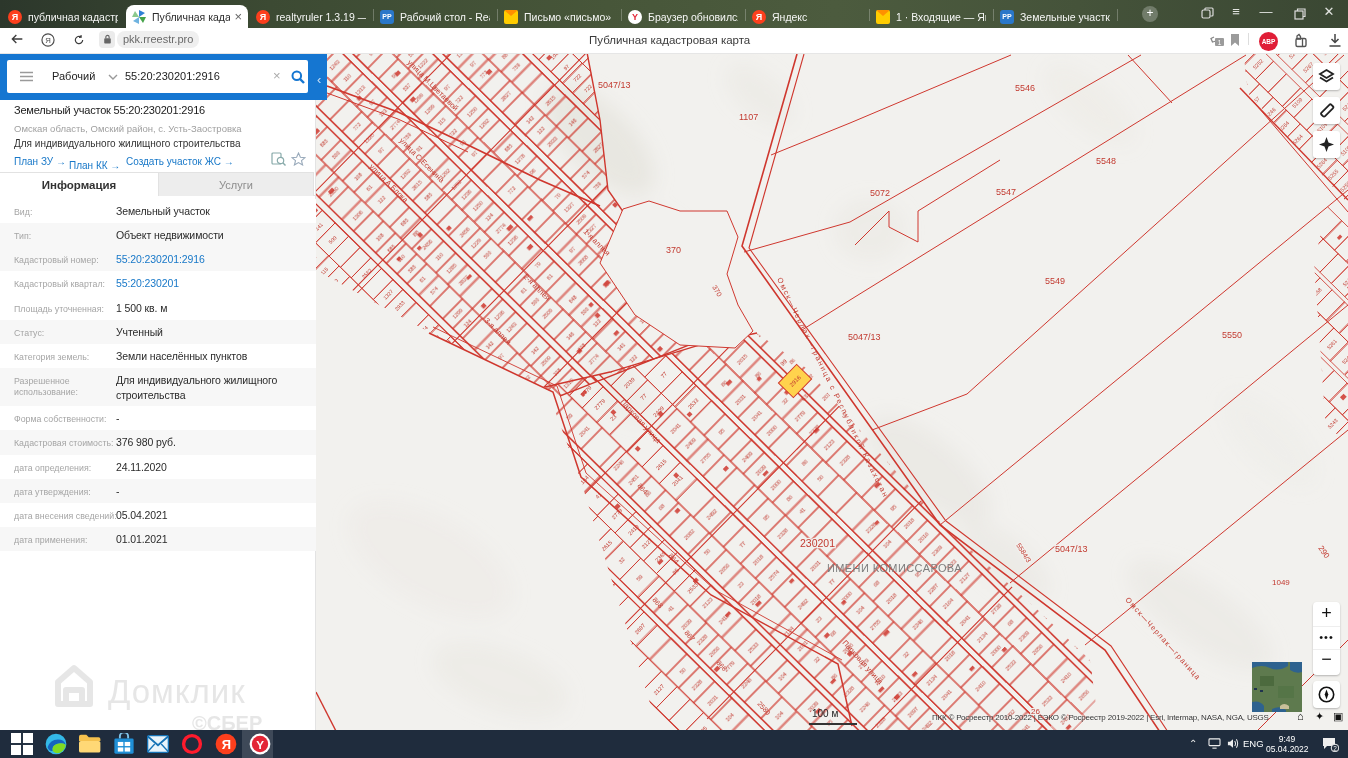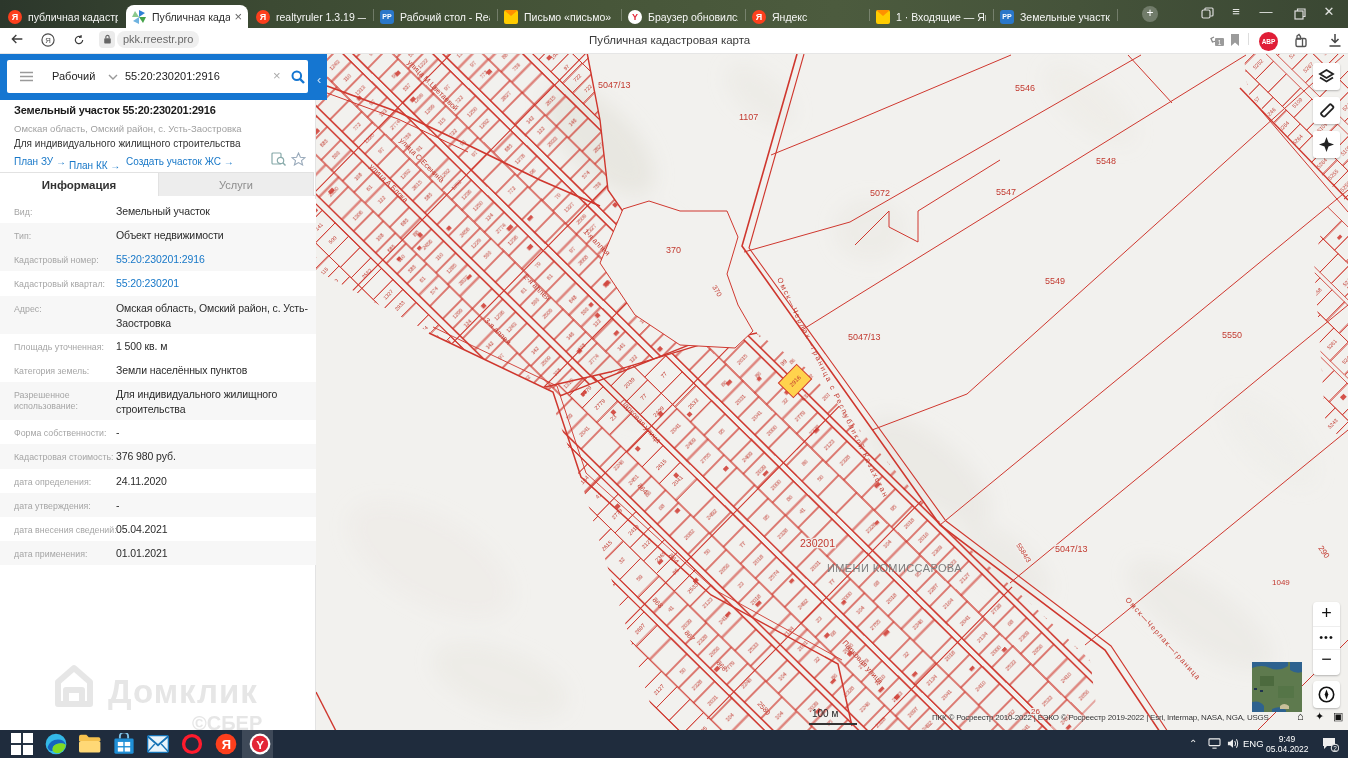--- a/index.html
+++ b/index.html
@@ -2153,21 +2153,21 @@
         <path d="M1 1 L5 5 L9 1" fill="none" stroke="#999" stroke-width="1.4"></path>
       </svg>
     <div style="position:absolute;left:118px;top:10px;font-size:11px;color:#222">55:20:230201:2916</div>
     <div style="position:absolute;left:266px;top:8px;font-size:13px;color:#aaa">×</div>
     <svg width="14" height="14" viewBox="0 0 14 14" style="position:absolute;left:284px;top:10px">
         <circle cx="5.8" cy="5.8" r="4.3" fill="none" stroke="#1576d1" stroke-width="2"></circle>
         <path d="M9 9 L13 13" stroke="#1576d1" stroke-width="2.4"></path>
       </svg>
   </div>
   <div id="sidebar">
-    <div style="position:absolute;left:14px;top:4px;font-size:11px;letter-spacing:-0.2px;font-weight:bold;color:#1a1a1a">Земельный участок 55:20:230201:2916</div>
+    <div style="position:absolute;left:14px;top:4px;font-size:11px;letter-spacing:-0.2px;font-weight:normal;color:#1a1a1a">Земельный участок 55:20:230201:2916</div>
     <div style="position:absolute;left:14px;top:23px;font-size:9.5px;color:#a0a0a0">Омская область, Омский район, с. Усть-Заостровка</div>
     <div style="position:absolute;left:14px;top:38px;font-size:10px;color:#333">Для индивидуального жилищного строительства</div>
     <div style="position:absolute;left:14px;top:56px;font-size:10px;color:#1878c8">План ЗУ →</div>
       <div style="position:absolute;left:69px;top:60px;font-size:10px;color:#1878c8">План КК →</div>
       <div style="position:absolute;left:126px;top:56px;font-size:10px;color:#1878c8">Создать участок ЖС →</div>
     <svg width="15" height="14" viewBox="0 0 15 14" style="position:absolute;left:271px;top:52px">
         <rect x="1" y="1" width="9" height="11" rx="1" fill="none" stroke="#8aa" stroke-width="1.2"></rect>
         <circle cx="9.5" cy="8.5" r="3.2" fill="#fff" stroke="#8aa" stroke-width="1.2"></circle>
         <path d="M12 11 L14.5 13.5" stroke="#8aa" stroke-width="1.4"></path>
       </svg>
@@ -2188,27 +2188,27 @@
           <div class="ival" style="color:#2b2b2b">Объект недвижимости</div>
         </div>
         <div class="irow" style="background:#f7f7f7;height:24px">
           <div class="ilab">Кадастровый номер:</div>
           <div class="ival" style="color:#1878c8">55:20:230201:2916</div>
         </div>
         <div class="irow" style="background:#fff;height:25px">
           <div class="ilab">Кадастровый квартал:</div>
           <div class="ival" style="color:#1878c8">55:20:230201</div>
         </div>
-        <div class="irow" style="background:#f7f7f7;height:38px">
-          <div class="ilab">Адрес:</div>
-          <div class="ival" style="color:#2b2b2b">Омская область, Омский район, с. Усть-<br>Заостровка</div>
-        </div>
         <div class="irow" style="background:#fff;height:24px">
           <div class="ilab">Площадь уточненная:</div>
           <div class="ival" style="color:#2b2b2b">1 500 кв. м</div>
+        </div>
+        <div class="irow" style="background:#f7f7f7;height:24px">
+          <div class="ilab">Статус:</div>
+          <div class="ival" style="color:#2b2b2b">Учтенный</div>
         </div>
         <div class="irow" style="background:#fff;height:24px">
           <div class="ilab">Категория земель:</div>
           <div class="ival" style="color:#2b2b2b">Земли населённых пунктов</div>
         </div>
         <div class="irow" style="background:#f7f7f7;height:38px">
           <div class="ilab">Разрешенное<br>использование:</div>
           <div class="ival" style="color:#2b2b2b">Для индивидуального жилищного<br>строительства</div>
         </div>
         <div class="irow" style="background:#fff;height:24px">
@@ -2235,21 +2235,21 @@
           <div class="ilab">дата применения:</div>
           <div class="ival" style="color:#2b2b2b">01.01.2021</div>
         </div>
       </div>
   </div>
 
   <div id="wmark">
     <svg width="52" height="50" viewBox="0 0 52 50" style="position:absolute;left:8px;top:5px">
         <path d="M10 22 L26 8 L42 22 V44 H10 Z M18 44 V30 H34 V44" fill="none" stroke="rgba(205,205,205,.5)" stroke-width="6" stroke-linejoin="round"></path>
       </svg>
-    <div style="position:absolute;left:68px;top:18px;font-size:33px;font-weight:bold;letter-spacing:1px;color:rgba(205,205,205,.5)">Домклик</div>
+    <div style="position:absolute;left:68px;top:18px;font-size:33px;font-weight:normal;letter-spacing:1px;color:rgba(205,205,205,.5)">Домклик</div>
     <div style="position:absolute;left:152px;top:57px;font-size:20px;font-weight:bold;color:rgba(205,205,205,.5)">©СБЕР</div>
   </div>
 
   <div id="taskbar">
     <svg class="tbi" style="left:11px" width="16" height="16" viewBox="0 0 16 16">
         <rect x="0" y="0" width="7.3" height="7.3" fill="#fff"></rect>
         <rect x="8.7" y="0" width="7.3" height="7.3" fill="#fff"></rect>
         <rect x="0" y="8.7" width="7.3" height="7.3" fill="#fff"></rect>
         <rect x="8.7" y="8.7" width="7.3" height="7.3" fill="#fff"></rect>
       </svg>

